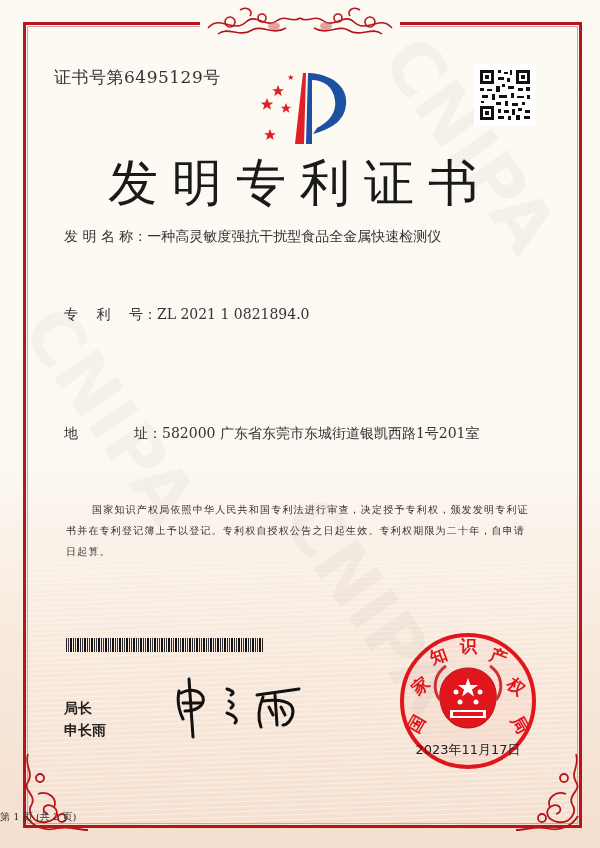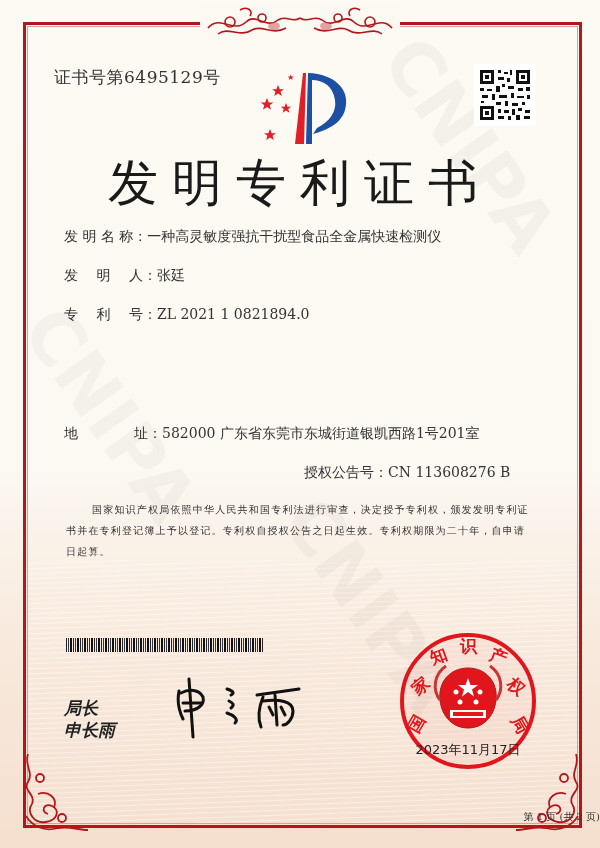--- a/index.html
+++ b/index.html
@@ -21,24 +21,24 @@
   .qr { position:absolute; left:474px; top:64px; width:62px; height:62px; background:#fff; }
   .logo { position:absolute; left:255px; top:70px; width:100px; height:78px; }
   .title { position:absolute; left:0; width:600px; top:150px; text-align:center; font-size:50px;
            letter-spacing:14px; color:#1a1a1a; font-family:"DejaVu Sans","Liberation Sans",sans-serif; font-weight:300; }
   .field { position:absolute; left:64px; font-size:14px; color:#333; white-space:nowrap; }
   .field .lbl { display:inline-block; }
   .para { position:absolute; left:66px; width:470px; font-size:10px; line-height:21px; color:#333; letter-spacing:1.2px; }
   .para .indent { display:inline-block; width:26px; }
   .barcode { position:absolute; left:66px; top:638px; width:197px; height:14px;
              background:repeating-linear-gradient(90deg,#222 0px,#222 1px,transparent 1px,transparent 2px,#334 2px,#334 3px,transparent 3px,transparent 4px,#111 4px,#111 6px,transparent 6px,transparent 7px); }
-  .director { position:absolute; left:64px; top:697px; font-size:17px; color:#222; font-family:"DejaVu Sans","Liberation Sans",sans-serif; font-weight:bold; line-height:22px;font-style:italic; }
+  .director { position:absolute; left:64px; top:697px; font-size:14px; color:#222; font-family:"DejaVu Sans","Liberation Sans",sans-serif; font-weight:bold; line-height:22px; }
   .signature { position:absolute; left:175px; top:675px; width:140px; height:65px; }
   .seal { position:absolute; left:398px; top:630px; width:140px; height:142px; }
-  .footer { position:absolute; left:0; width:600px; top:810px; text-align:right; font-size:10px; color:#333; }
+  .footer { position:absolute; left:0; width:600px; top:810px; text-align:left; font-size:10px; color:#333; }
 </style>
 </head>
 <body>
 
 <div class="page">
   <div class="wave"></div>
 
   <svg style="position:absolute;left:0;top:0" width="600" height="848">
     <text x="380" y="60" transform="rotate(55 380 60)" font-family="DejaVu Sans, sans-serif" font-weight="bold" font-size="72" fill="#000" fill-opacity="0.035">CNIPA</text>
     <text x="20" y="330" transform="rotate(55 20 330)" font-family="DejaVu Sans, sans-serif" font-weight="bold" font-size="72" fill="#000" fill-opacity="0.03">CNIPA</text>
@@ -157,31 +157,25 @@
           <rect x="50" y="52" width="6" height="3"></rect>
       </g>
     </svg>
   </div>
 
   <div class="title">发明专利证书</div>
 
   <div class="field" style="top:228px">
     <span class="lbl">发 明 名 称：</span><span>一种高灵敏度强抗干扰型食品全金属快速检测仪</span>
   </div>
-  <div class="field" style="top:267px">
-    <span class="lbl">发　 明　 人：</span><span>张廷</span>
-  </div>
   <div class="field" style="top:306px">
     <span class="lbl">专　 利　 号：</span><span>ZL 2021 1 0821894.0</span>
   </div>
   <div class="field" style="top:425px">
     <span class="lbl">地　　　　址：</span><span>582000 广东省东莞市东城街道银凯西路1号201室</span>
-  </div>
-  <div class="field" style="top:464px; left:304px">
-    <span class="lbl">授权公告号：</span><span>CN 113608276 B</span>
   </div>
 
   <div class="para" style="top:499px">
     <span class="indent"></span><span>国家知识产权局依照中华人民共和国专利法进行审查，决定授予专利权，颁发发明专利证书并在专利登记簿上予以登记。专利权自授权公告之日起生效。专利权期限为二十年，自申请日起算。</span>
   </div>
 
   <div class="barcode"></div>
 
   <div class="director">
     <div>局长</div>

